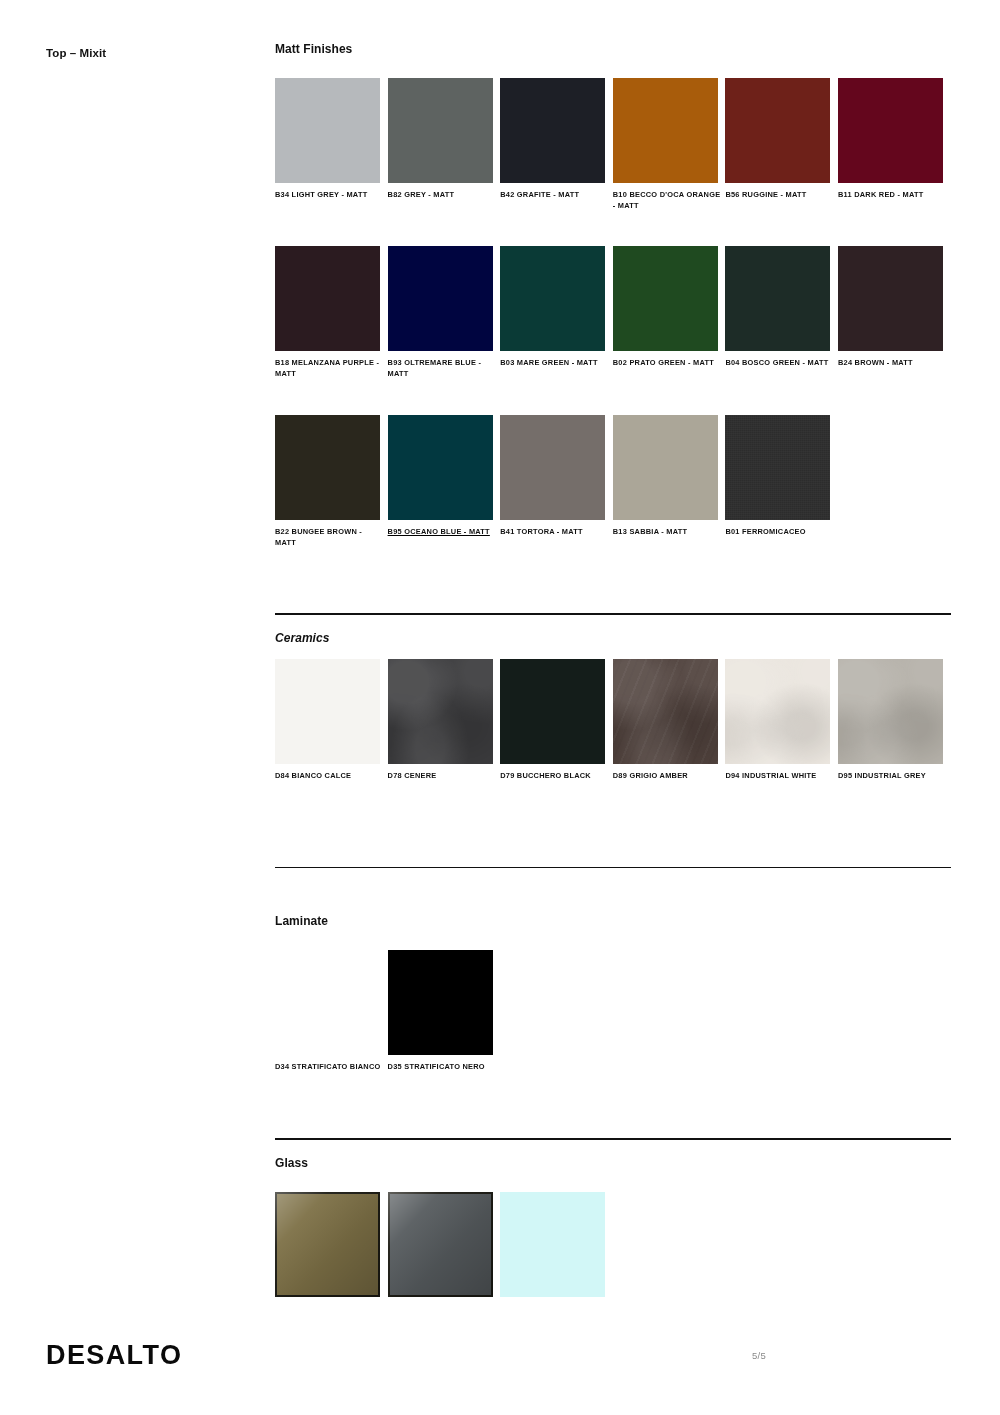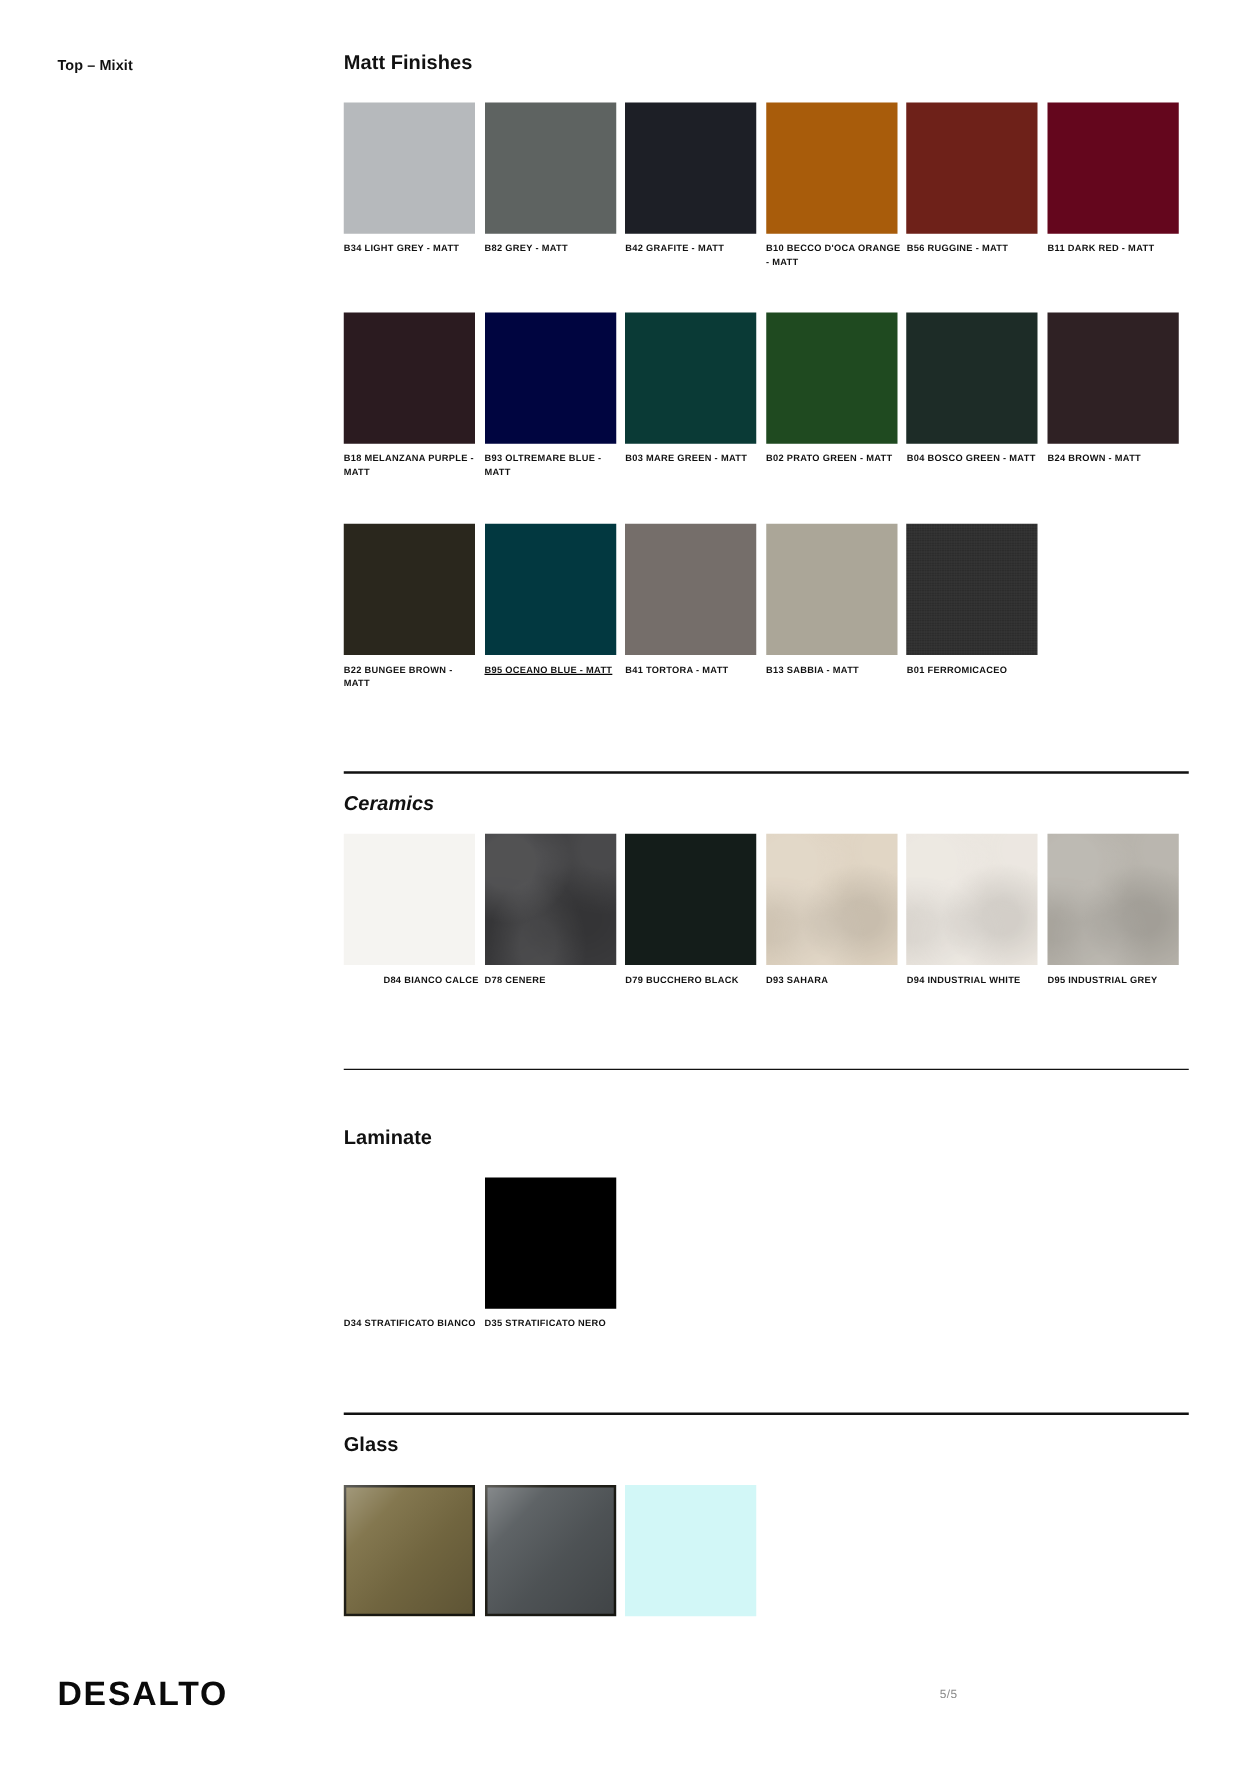--- a/index.html
+++ b/index.html
@@ -19,21 +19,21 @@
 
   
   .content { position:absolute; left:275px; top:42px; width:676px; }
 
   .section { width:676px; }
   .section + .section { margin-top:0; }
 
   .rule { width:676px; height:1.6px; background:#111; }
 
   .section-head {
-    font-size:16px; font-weight:bold; color:#111;
+    font-size:12px; font-weight:bold; color:#111;
     letter-spacing:0.05px;
   }
 
   
   .grid {
     display:grid;
     grid-template-columns:repeat(6, 112.6px);
     column-gap:0px;
   }
   .cell { width:112.6px; }
@@ -174,35 +174,35 @@
           <div class="cell" style="margin-bottom: 35px;">
             <div class="chip grain" style="background: rgb(46, 46, 46);"></div>
             <div class="caption">B01 FERROMICACEO</div>
           </div>
         </div>
       </div>
       <div class="section" style="margin-top: 30px;">
         <div class="rule" style="margin-bottom: 16px;"></div>
         <div class="section-head" style="margin-bottom: 14px; font-style: italic;">Ceramics</div>
         <div class="grid">
-          <div class="cell" style="margin-bottom: 35px; text-align: right;">
+          <div class="cell" style="margin-bottom: 55px;">
             <div class="chip" style="background: rgb(245, 244, 241);"></div>
             <div class="caption">D84 BIANCO CALCE</div>
           </div>
           <div class="cell" style="margin-bottom: 21px;">
             <div class="chip tex" style="background: rgb(58, 58, 60);"></div>
             <div class="caption">D78 CENERE</div>
           </div>
           <div class="cell" style="margin-bottom: 35px;">
             <div class="chip" style="background: rgb(20, 29, 26);"></div>
             <div class="caption">D79 BUCCHERO BLACK</div>
           </div>
           <div class="cell" style="margin-bottom: 35px;">
-            <div class="chip tex" style="background: rgb(222, 210, 192);"></div>
-            <div class="caption">D93 SAHARA</div>
+            <div class="chip tex tex-streak" style="background: rgb(78, 64, 59);"></div>
+            <div class="caption">D89 GRIGIO AMBER</div>
           </div>
           <div class="cell" style="margin-bottom: 35px;">
             <div class="chip tex" style="background: rgb(234, 229, 222);"></div>
             <div class="caption">D94 INDUSTRIAL WHITE</div>
           </div>
           <div class="cell" style="margin-bottom: 35px;">
             <div class="chip tex" style="background: rgb(180, 176, 168);"></div>
             <div class="caption">D95 INDUSTRIAL GREY</div>
           </div>
         </div>

